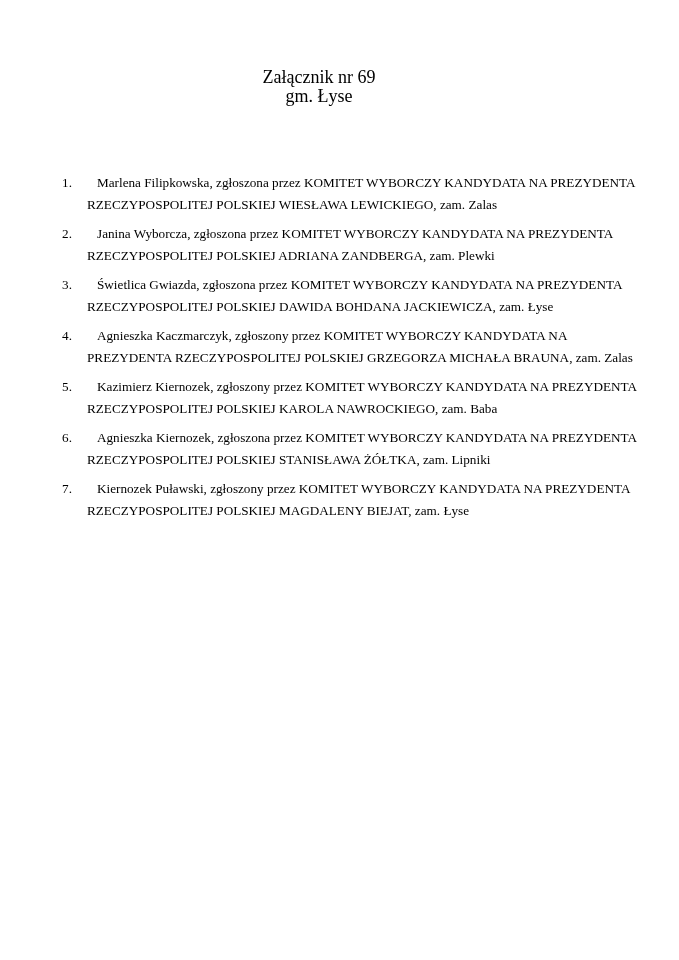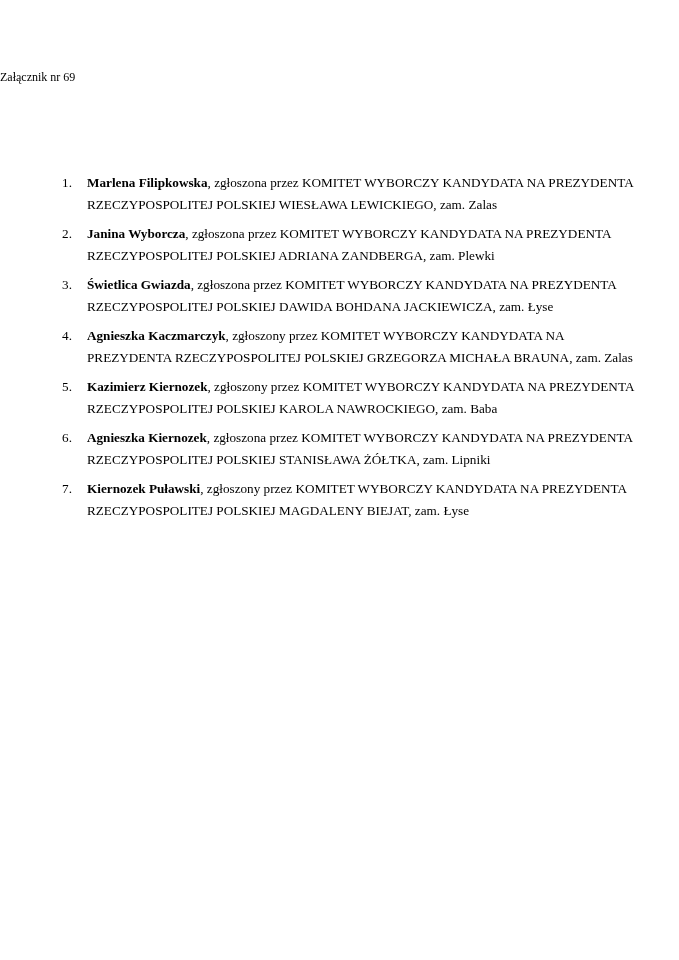--- a/index.html
+++ b/index.html
@@ -19,22 +19,22 @@
     color: #000000;
     -webkit-font-smoothing: antialiased;
   }
 
   
   .doc-header {
     position: absolute;
     top: 68px;
     left: 0;
     width: 638px;
-    text-align: left;
-    font-size: 12px;
+    text-align: center;
+    font-size: 18px;
     line-height: 19px;
   }
   .doc-header .hdr-line {
     display: block;
     white-space: pre;
   }
 
   
   .intro {
     position: absolute;
@@ -70,33 +70,35 @@
   .item-number {
     position: absolute;
     left: 0;
     top: 0;
     width: 31px;
     text-align: right;
     font-size: 13.2px;
     line-height: 22px;
   }
   .member-name {
-    font-weight: bold;
+    font-weight: normal;
+    margin-left: 10px;
   }
   .member-text {
     font-weight: normal;
   }
 </style>
 </head>
 <body>
 
 <div class="page">
 
   <div class="doc-header">
     <span class="hdr-line">Załącznik nr 69</span>
+    <span class="hdr-line">gm. Łyse</span>
   </div>
 
 
   <ol class="member-list">
 
     <li class="member-item">
       <span class="item-number">1.</span>
       <span class="member-name">Marlena Filipkowska</span><span class="member-text">, zgłoszona przez KOMITET WYBORCZY KANDYDATA NA PREZYDENTA RZECZYPOSPOLITEJ POLSKIEJ WIESŁAWA LEWICKIEGO, zam. Zalas</span>
     </li>
 

